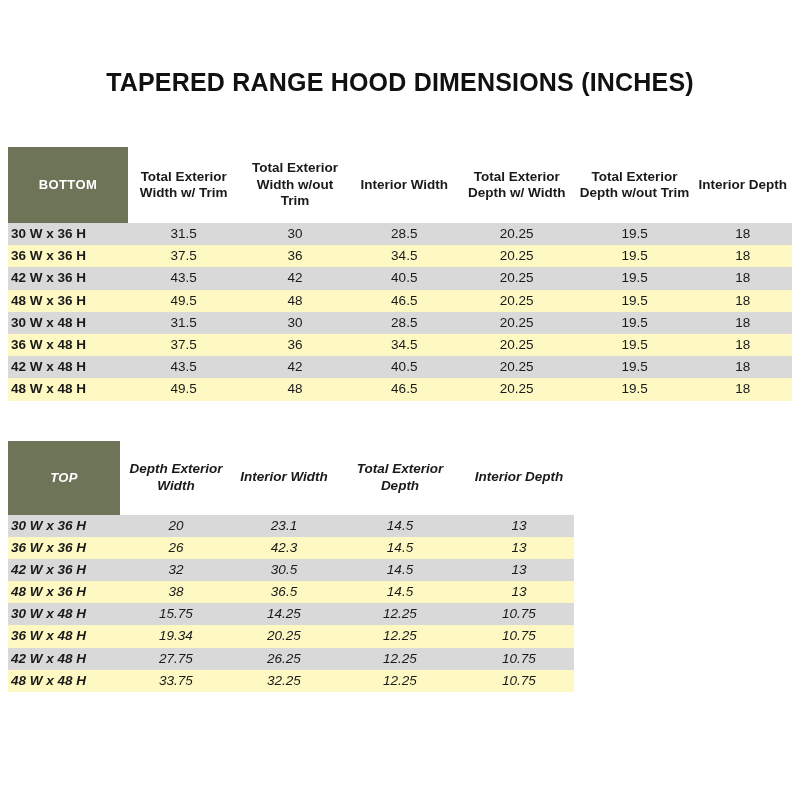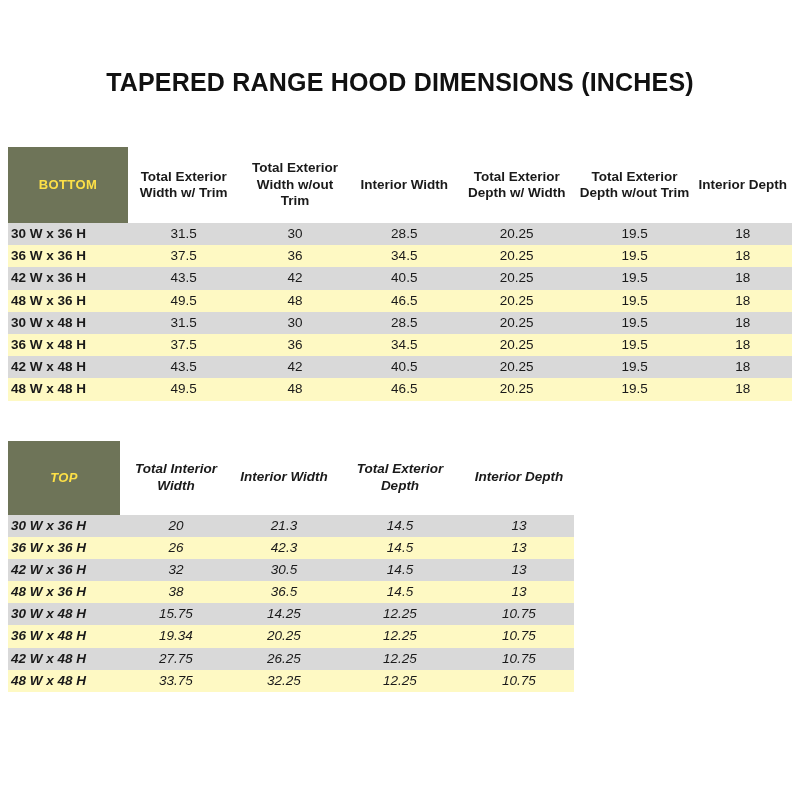--- a/index.html
+++ b/index.html
@@ -42,21 +42,21 @@
     font-size: 13.5px;
     font-weight: bold;
     color: #1a1a1a;
     text-align: center;
     vertical-align: middle;
     padding: 4px 4px;
     line-height: 1.22;
   }
   th.corner {
     background: #6e7458;
-    color: #fde047;
+    color: #ffffff;
     font-size: 13px;
     letter-spacing: 0.4px;
   }
   td {
     font-size: 13.5px;
     text-align: center;
     vertical-align: middle;
     padding: 3px 3px;
     line-height: 1.2;
     color: #1a1a1a;
@@ -208,31 +208,31 @@
       <colgroup>
         <col class="c0">
           <col class="c1">
           <col class="c2">
           <col class="c3">
           <col class="c4">
       </colgroup>
       <thead>
         <tr>
           <th class="corner">TOP</th>
-          <th>Total Interior Width</th>
+          <th>Depth Exterior Width</th>
           <th>Interior Width</th>
           <th>Total Exterior Depth</th>
           <th>Interior Depth</th>
         </tr>
       </thead>
       <tbody>
         <tr class="shaded">
           <td class="rowlabel">30 W x 36 H</td>
           <td>20</td>
-          <td>21.3</td>
+          <td>23.1</td>
           <td>14.5</td>
           <td>13</td>
         </tr>
         <tr class="plain">
           <td class="rowlabel">36 W x 36 H</td>
           <td>26</td>
           <td>42.3</td>
           <td>14.5</td>
           <td>13</td>
         </tr>

